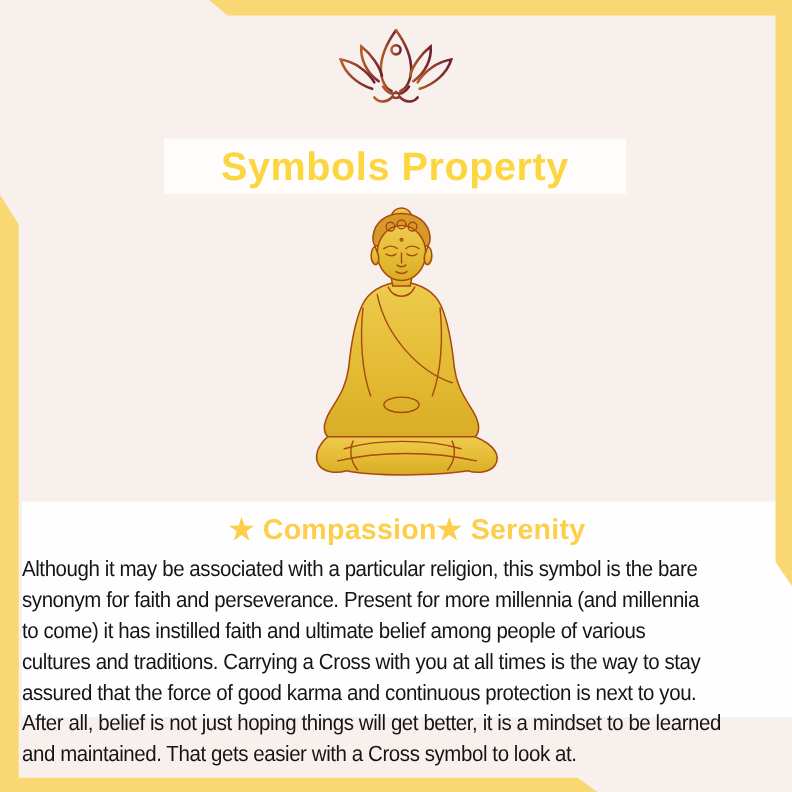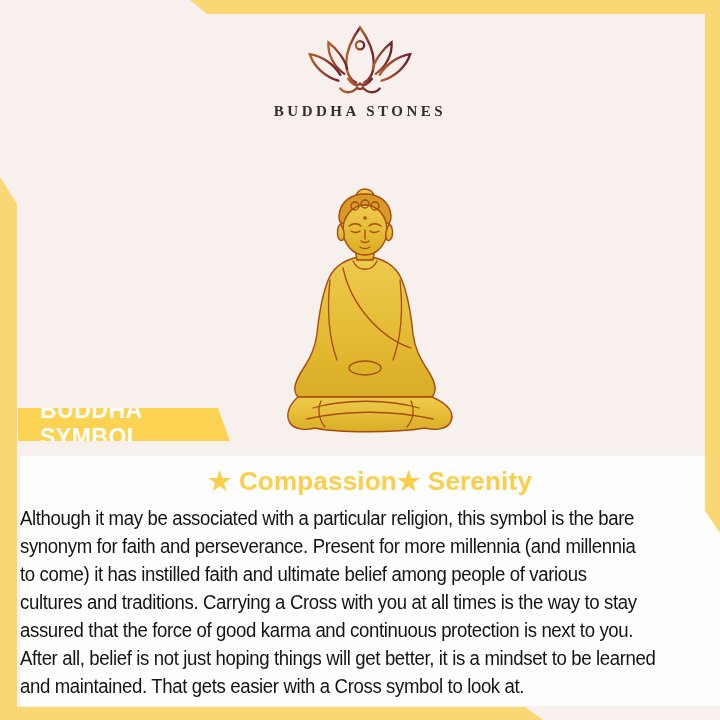--- a/index.html
+++ b/index.html
@@ -28,21 +28,21 @@
     position:absolute;left:18px;top:408px;width:212px;height:33px;z-index:6;
     background:#fcd353;
     clip-path:polygon(0 0, calc(100% - 12px) 0, 100% 100%, 0 100%);
     display:flex;align-items:center;
   }
   .badge span{
     color:#ffffff;font-size:23px;font-weight:600;letter-spacing:0.5px;
     padding-left:22px;transform:translateY(-1px);
   }
   .panel{
-    position:absolute;left:20px;top:456px;width:700px;height:250px;z-index:1;
+    position:absolute;left:20px;top:456px;width:700px;height:196px;z-index:1;
     background:#fffefe;
   }
   .headline{
     margin-top:10px;text-align:center;
     font-size:26px;font-weight:bold;color:#fcce49;letter-spacing:0.2px;
   }
   .para{margin-top:7px;}
   .para .line{
     white-space:nowrap;font-size:20px;line-height:28px;letter-spacing:-0.4px;
     color:#141414;transform:scaleX(0.93);transform-origin:left center;
@@ -78,22 +78,24 @@
 
         <path d="M49,50 C39,43 32,31 33,18 C42,25 50,36 52,45"></path>
         <path d="M43,57 C30,53 18,43 14,30 C27,32 39,41 45,51"></path>
 
         <path d="M81,50 C91,43 98,31 97,18 C88,25 80,36 78,45"></path>
         <path d="M87,57 C100,53 112,43 116,30 C103,32 91,41 85,51"></path>
       </g>
     </svg>
   </div>
 
-  <div class="brand-name">BUDDHA STONES</div>
 
+  <div class="title-box">
+    <span>Symbols Property</span>
+  </div>
 
   <div class="buddha-wrap">
     <svg viewBox="0 0 174 258" width="174" height="258">
       <defs>
         <linearGradient id="gold" x1="0" y1="0" x2="0" y2="1">
           <stop offset="0" stop-color="#eecb4e"></stop>
           <stop offset="0.6" stop-color="#e3ba32"></stop>
           <stop offset="1" stop-color="#d9ad27"></stop>
         </linearGradient>
       </defs>
@@ -134,23 +136,20 @@
         <path d="M117,94 C120,122 118,152 110,174"></path>
         <ellipse cx="82" cy="182" rx="16" ry="7"></ellipse>
         <path d="M30,222 C60,213 106,213 136,222"></path>
         <path d="M24,233 C62,224 110,224 150,233"></path>
         <path d="M38,215 C34,224 36,234 42,241"></path>
         <path d="M128,215 C132,224 130,234 124,241"></path>
       </g>
     </svg>
   </div>
 
-  <div class="badge">
-    <span>BUDDHA SYMBOL</span>
-  </div>
 
   <div class="panel">
     <div class="headline">★ Compassion★ Serenity</div>
     <div class="para">
         <div class="line">Although it may be associated with a particular religion, this symbol is the bare</div>
         <div class="line">synonym for faith and perseverance. Present for more millennia (and millennia</div>
         <div class="line">to come) it has instilled faith and ultimate belief among people of various</div>
         <div class="line">cultures and traditions. Carrying a Cross with you at all times is the way to stay</div>
         <div class="line">assured that the force of good karma and continuous protection is next to you.</div>
         <div class="line">After all, belief is not just hoping things will get better, it is a mindset to be learned</div>

